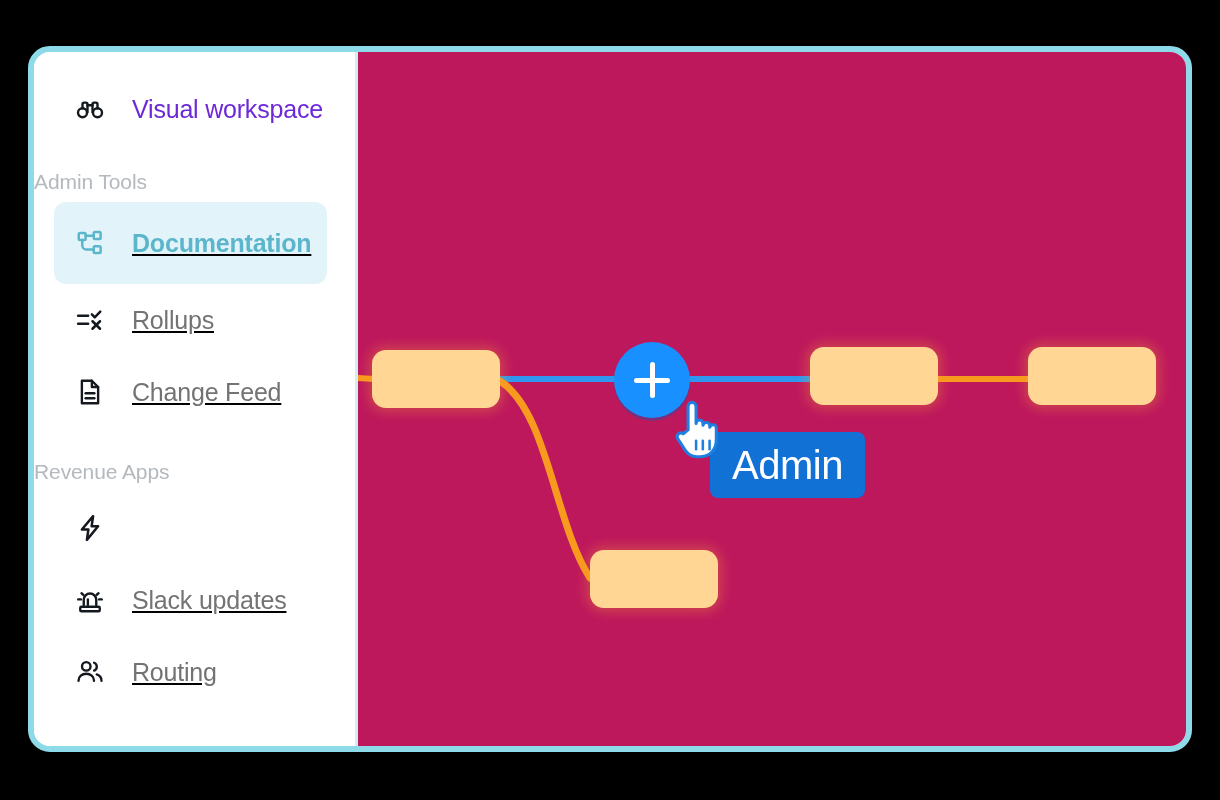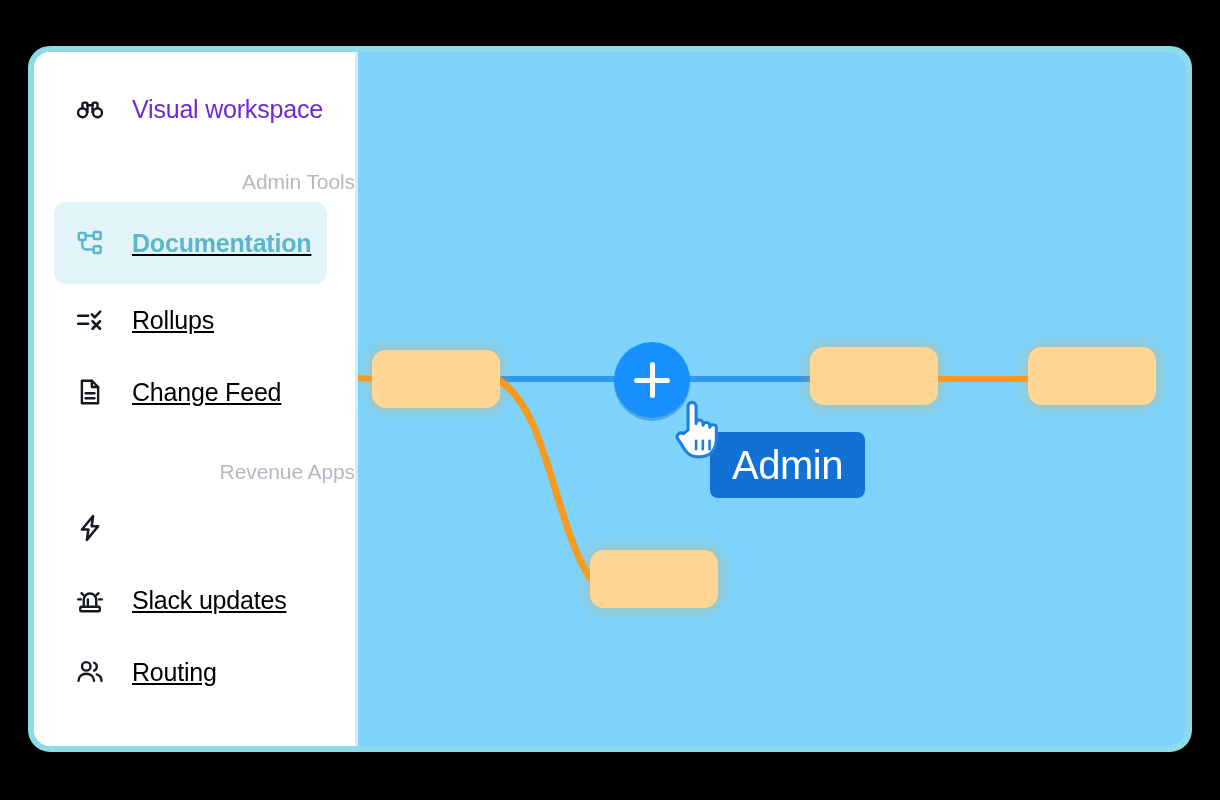--- a/index.html
+++ b/index.html
@@ -50,35 +50,34 @@
     margin-left: 26px;
     letter-spacing: -0.2px;
   }
 
   .section-label {
     font-size: 21px;
     color: #b3b9be;
     margin-top: 32px;
     margin-bottom: 8px;
     letter-spacing: -0.1px;
-    text-align: right;
   }
 
   .nav-item {
     display: flex;
     align-items: center;
     height: 72px;
     padding-left: 40px;
     box-sizing: border-box;
     cursor: pointer;
     text-decoration: underline;
   }
   .nav-item .nav-label {
     font-size: 25px;
-    color: #000000;
+    color: #737373;
     margin-left: 26px;
     letter-spacing: -0.2px;
   }
   .nav-item.active {
     background: #e2f4fa;
     border-radius: 12px;
     margin: 0 28px 0 20px;
     padding-left: 20px;
     height: 82px;
   }
@@ -93,21 +92,21 @@
     flex: 0 0 auto;
     display: flex;
     align-items: center;
     justify-content: center;
   }
 
   
   #canvas {
     position: relative;
     flex: 1 1 auto;
-    background: #7dd3fc;
+    background: #be185d;
     overflow: hidden;
   }
 
   .node-card {
     position: absolute;
     background: #ffd694;
     border-radius: 14px;
     box-shadow: 0 0 12px 4px rgba(247,164,47,0.30);
     z-index: 3;
   }

